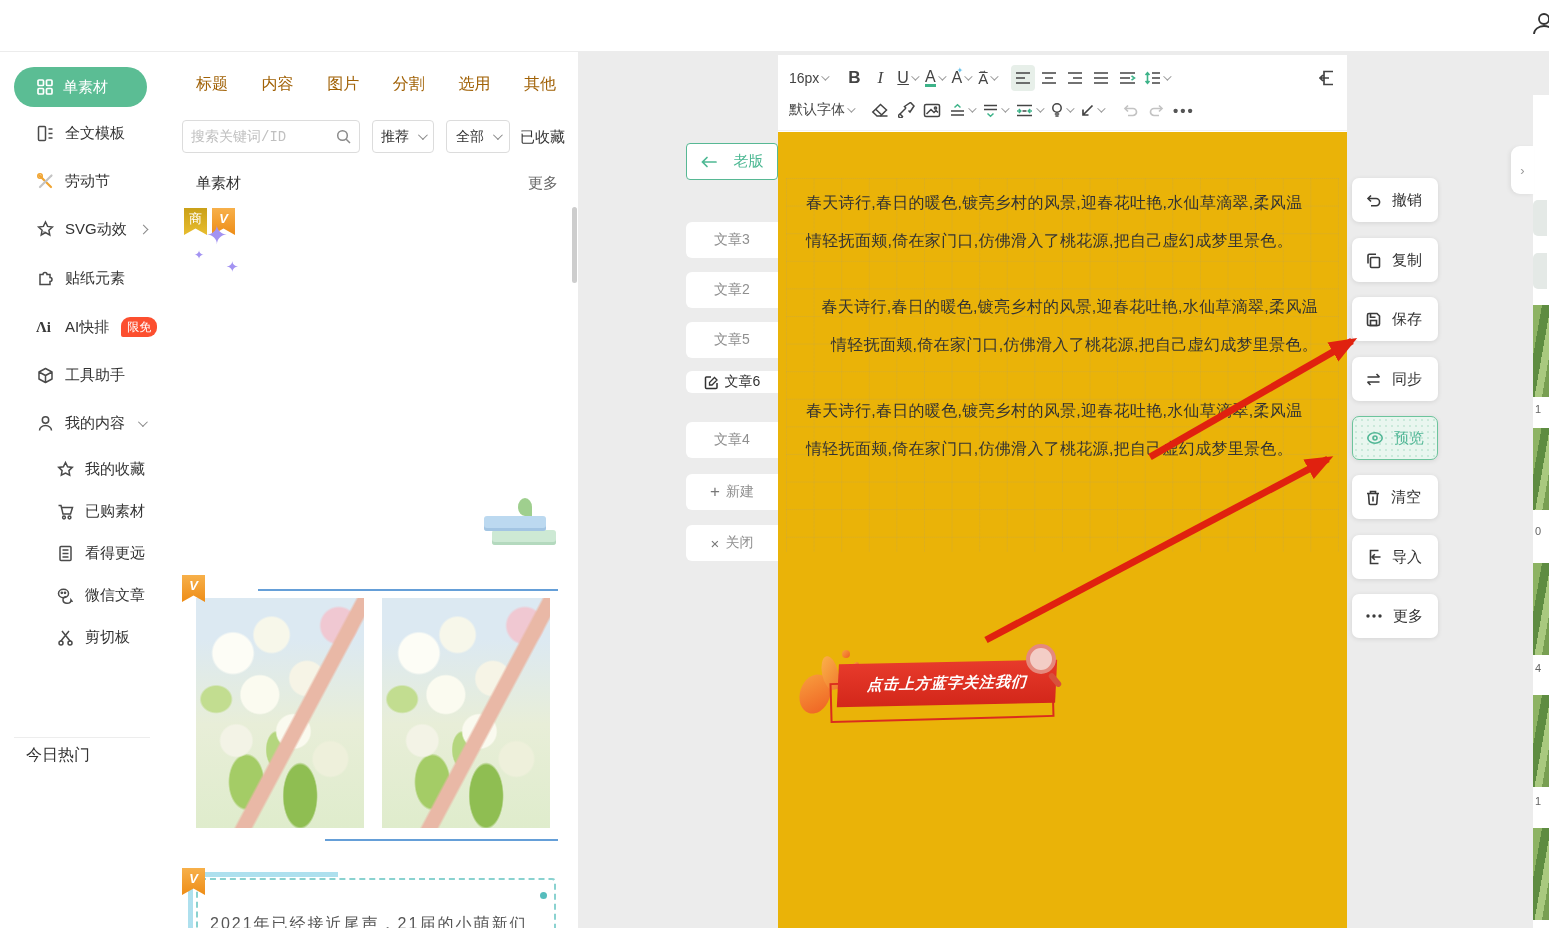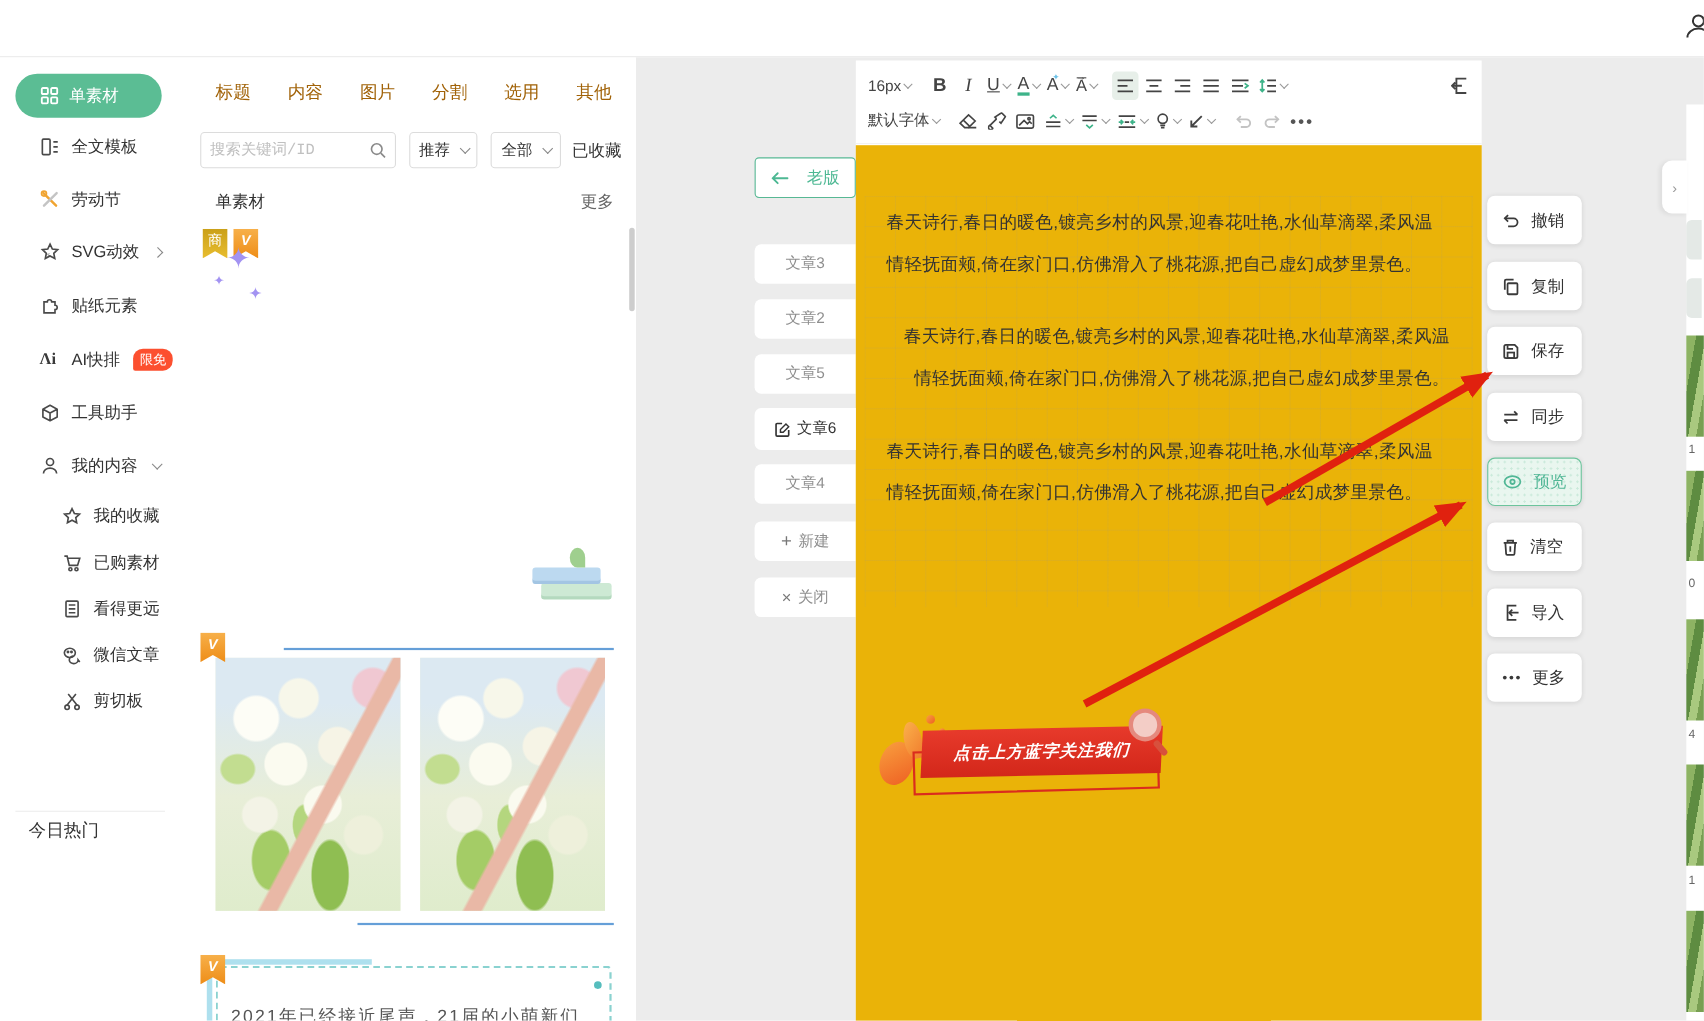--- a/index.html
+++ b/index.html
@@ -82,21 +82,21 @@
   .card3-dot { position:absolute; left:370px; top:840px; width:7px; height:7px; border-radius:50%; background:#56bdbd; }
   .card3-text { position:absolute; left:40px; top:862px; width:330px; font-size:16px; color:#555; letter-spacing:2px; }
 
   
   .workspace { position:absolute; left:578px; top:52px; right:0; bottom:0; background:#ececec; }
   .back-btn { position:absolute; left:108px; top:91px; width:92px; height:37px; background:#fff;
     border:1px solid #57b894; border-radius:4px; color:#4db893; font-size:15px;
     display:flex; align-items:center; justify-content:center; gap:17px; cursor:pointer; z-index:5; }
   .atab { position:absolute; left:108px; width:92px; height:36px; background:#ffffff; border-radius:6px 0 0 6px;
     color:#8f8f8f; font-size:14px; display:flex; align-items:center; justify-content:center; gap:6px; cursor:pointer; }
-  .atab.active { background:#fff; color:#333; z-index:6; height:38px; }
+  .atab.active { background:#fff; color:#333; z-index:6; height:22px; }
 
   .paper { position:absolute; left:200px; top:3px; width:569px; bottom:0; background:#fff; }
   .ed-toolbar { position:absolute; left:0; top:0; width:569px; height:76px; border-bottom:1px solid #f2f2f2;
     padding:7px 8px 0 8px; }
   .tb-row { display:flex; align-items:center; height:32px; gap:2px; }
   .tb-item { display:flex; align-items:center; justify-content:center; min-width:24px; height:26px;
     border-radius:4px; cursor:pointer; color:#444; font-size:15px; padding:0 3px; position:relative; }
   .tb-item.active { background:#e7efe9; }
   .tb-item .chev { width:6px; height:6px; border-color:#999; margin-left:2px; }
   .tb-label { font-size:14px; color:#444; }

